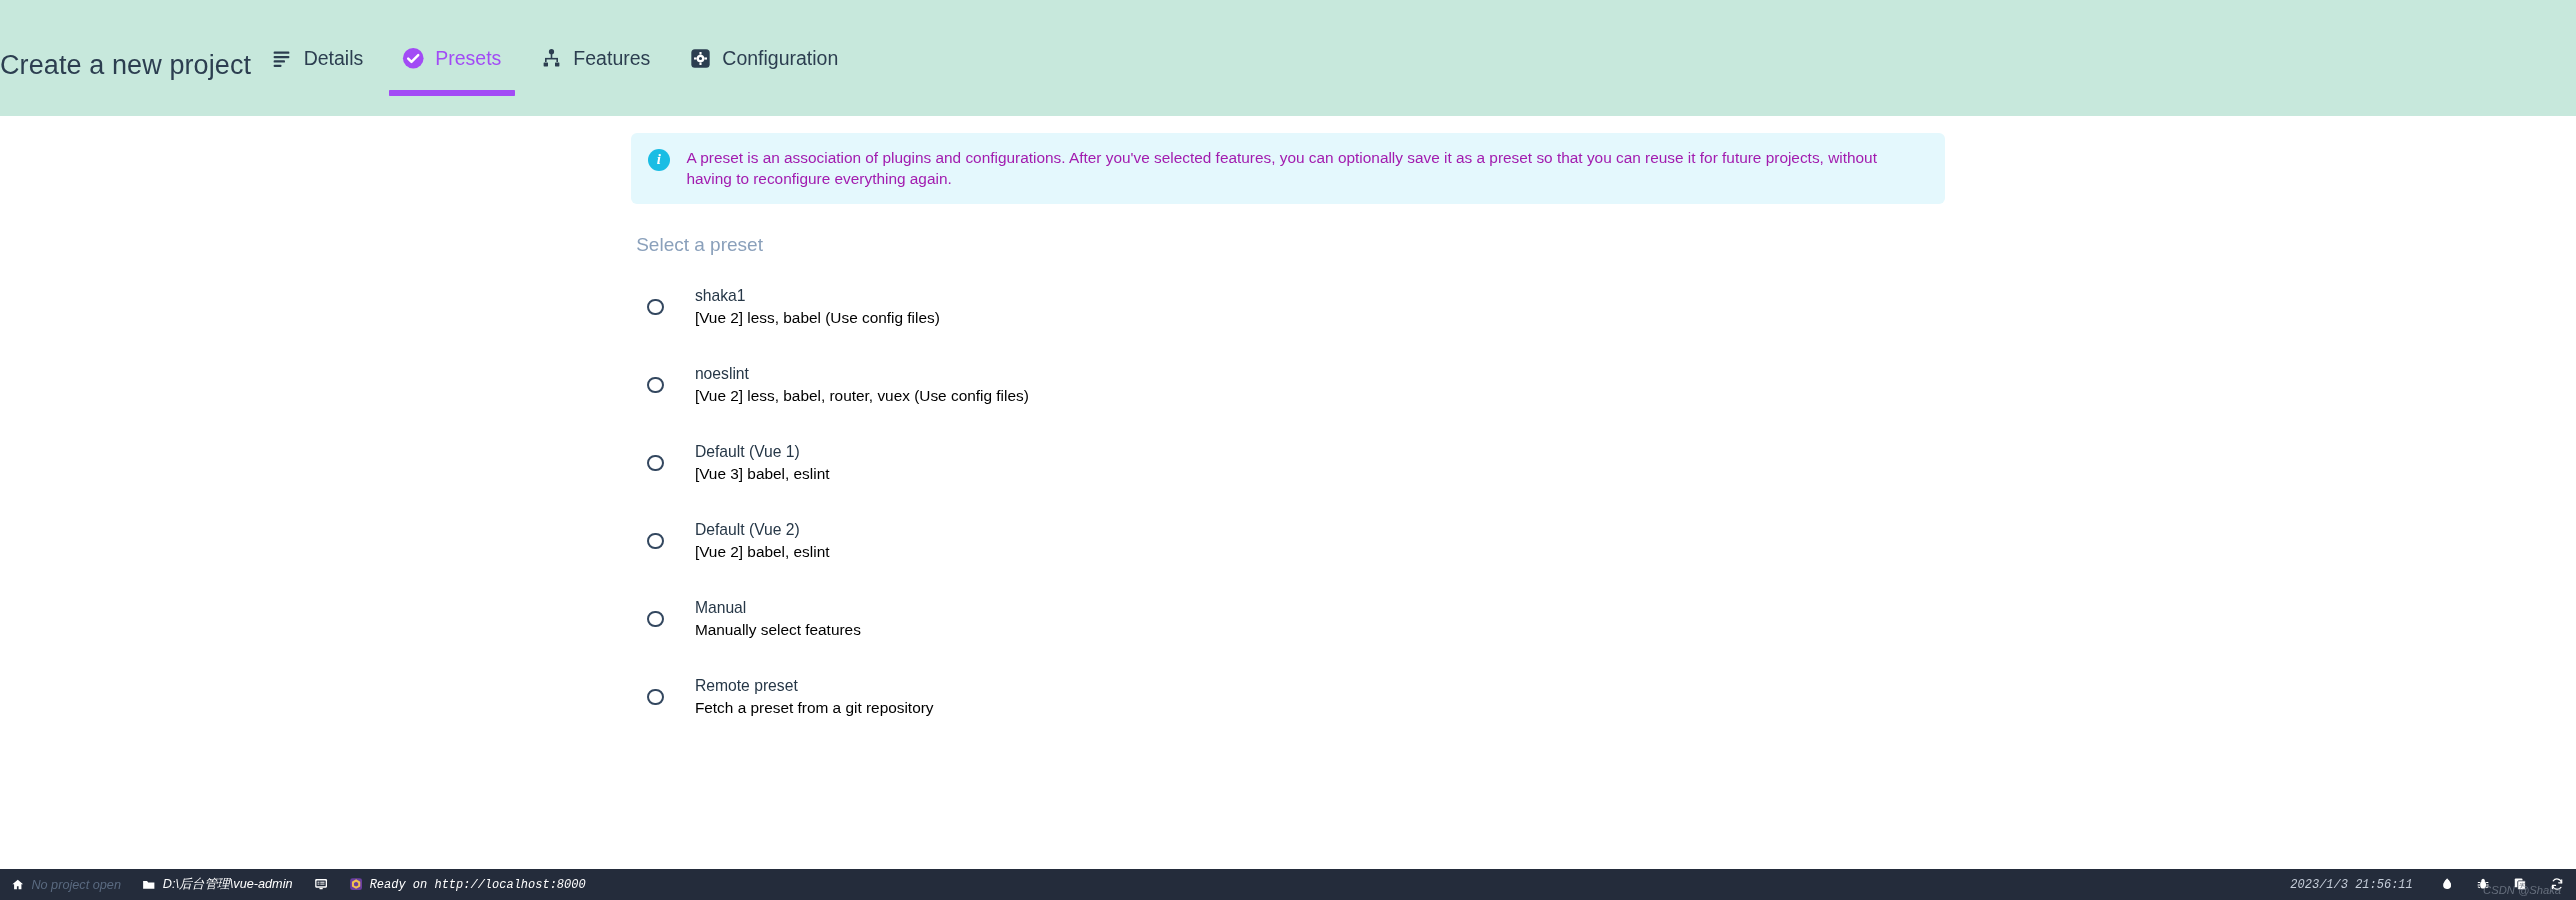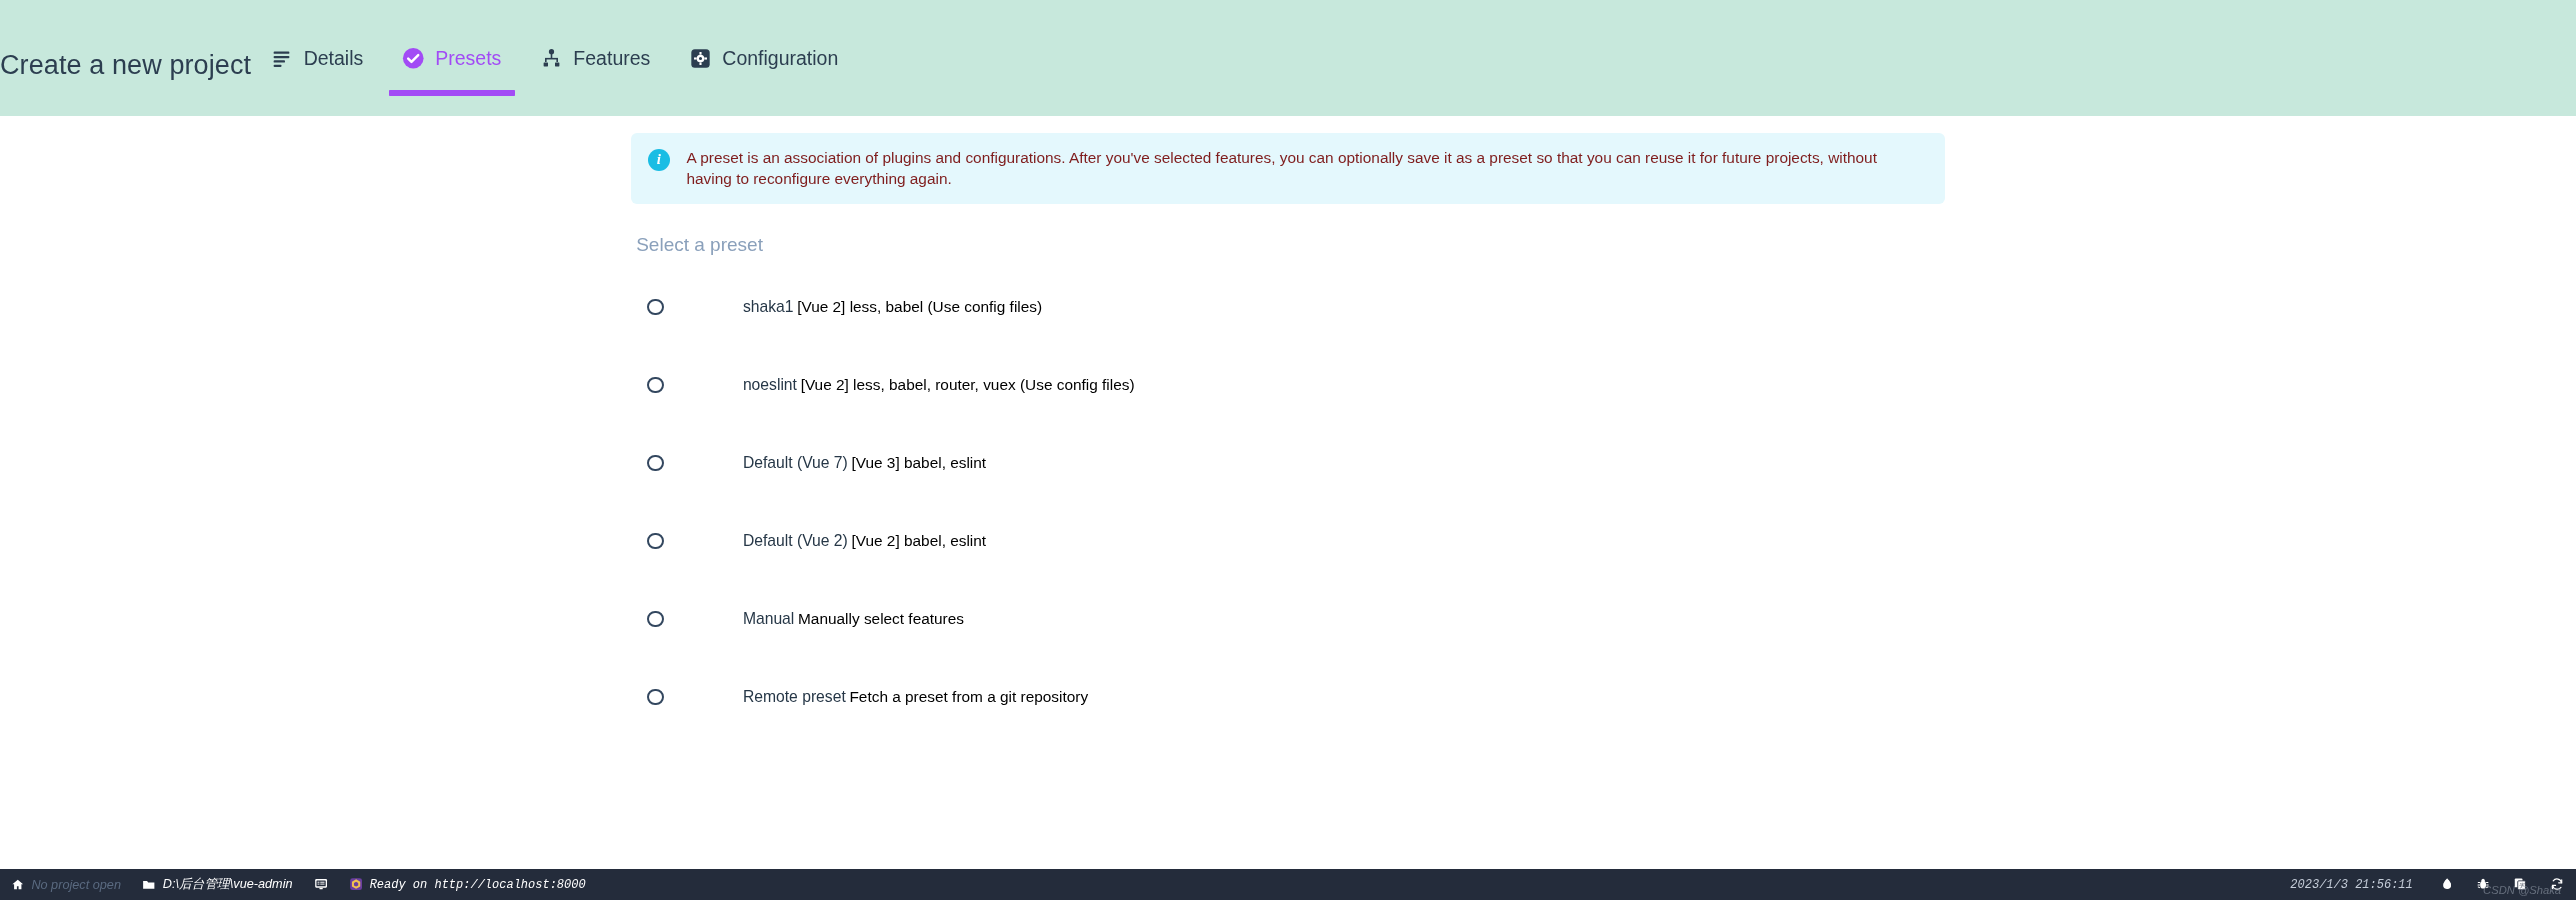--- a/index.html
+++ b/index.html
@@ -106,21 +106,21 @@
     color: #ffffff;
     display: flex; align-items: center; justify-content: center;
     font-size: 15px;
     font-family: "Liberation Serif", serif;
     font-style: italic;
     font-weight: bold;
     margin-top: 2.2px;
   }
   .banner-text {
     margin-left: 16.5px;
-    color: #7f1d1d;
+    color: #a21caf;
     font-size: 15.4px;
     line-height: 1.42;
     max-width: 1247px;
   }
 
   
   .section-heading {
     margin-top: 30px;
     margin-left: 5.2px;
     color: #8aa0bb;
@@ -141,21 +141,21 @@
   }
   .radio {
     flex: 0 0 16.5px;
     width: 16.5px; height: 16.5px;
     border: 2.2px solid #33475f;
     border-radius: 50%;
     background: transparent;
     margin-right: 31px;
     margin-left: 11.2px;
   }
-  .preset-texts { display: flex; gap: 3.7px; margin-left: 48px; }
+  .preset-texts { display: flex; flex-direction: column; gap: 3.7px; }
   .preset-name {
     font-size: 15.7px;
     color: #263747;
   }
   .preset-desc {
     font-size: 15.4px;
     color: #000000;
   }
 
   
@@ -308,21 +308,21 @@
           <span class="radio"></span>
           <span class="preset-texts">
             <span class="preset-name">noeslint</span>
             <span class="preset-desc">[Vue 2] less, babel, router, vuex (Use config files)</span>
           </span>
         </div>
 
         <div class="preset-item">
           <span class="radio"></span>
           <span class="preset-texts">
-            <span class="preset-name">Default (Vue 7)</span>
+            <span class="preset-name">Default (Vue 1)</span>
             <span class="preset-desc">[Vue 3] babel, eslint</span>
           </span>
         </div>
 
         <div class="preset-item">
           <span class="radio"></span>
           <span class="preset-texts">
             <span class="preset-name">Default (Vue 2)</span>
             <span class="preset-desc">[Vue 2] babel, eslint</span>
           </span>

